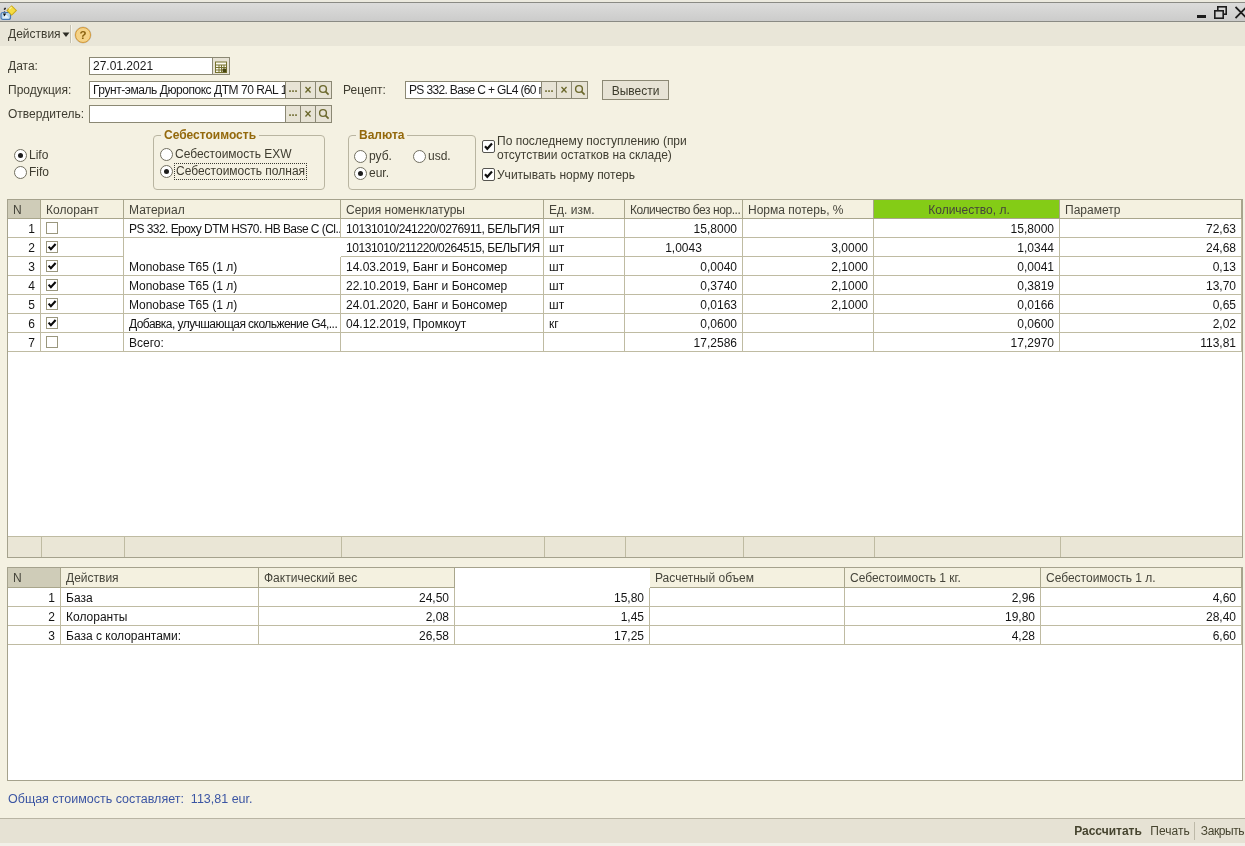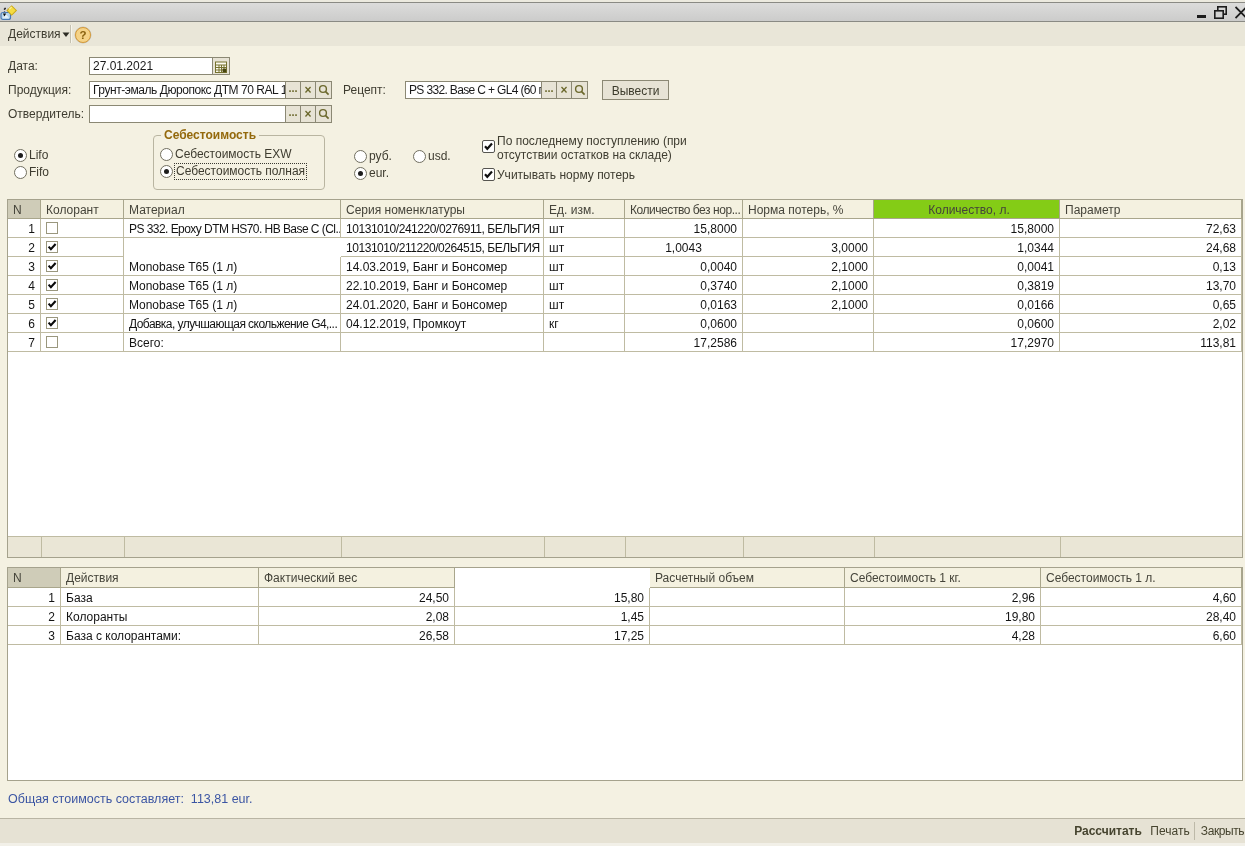--- a/index.html
+++ b/index.html
@@ -89,20 +89,23 @@
 <div class="a lbl" style="left:29px;top:147px;height:16px;line-height:16px;">Lifo</div>
 <div class="a radio" style="left:14px;top:166px;"></div>
 <div class="a lbl" style="left:29px;top:164px;height:16px;line-height:16px;">Fifo</div>
 <div class="a grp" style="left:153px;top:135px;width:172px;height:55px;">
       <span class="gt" style="left:7px;">Себестоимость</span>
     </div>
 <div class="a radio" style="left:160px;top:148px;"></div>
 <div class="a lbl" style="left:175px;top:146px;height:16px;line-height:16px;">Себестоимость EXW</div>
 <div class="a radio sel" style="left:160px;top:165px;"></div>
 <div class="a lbl" style="left:174px;top:163px;height:15px;line-height:15px;border:1px dotted #3a3a32;padding:0 1px;">Себестоимость полная</div>
+<div class="a grp" style="left:348px;top:135px;width:128px;height:55px;">
+      <span class="gt" style="left:7px;">Валюта</span>
+    </div>
 <div class="a radio" style="left:354px;top:150px;"></div>
 <div class="a lbl" style="left:369px;top:148px;height:16px;line-height:16px;">руб.</div>
 <div class="a radio" style="left:413px;top:150px;"></div>
 <div class="a lbl" style="left:428px;top:148px;height:16px;line-height:16px;">usd.</div>
 <div class="a radio sel" style="left:354px;top:167px;"></div>
 <div class="a lbl" style="left:369px;top:165px;height:16px;line-height:16px;">eur.</div>
 <div class="a cb" style="left:482px;top:140px;">
       <svg width="11" height="11" viewBox="0 0 11 11" style="position:absolute;left:0px;top:0px;">
         <path d="M2 5.2 L4.3 7.8 L9 2.6" fill="none" stroke="#111" stroke-width="2.2"></path>
       </svg>

